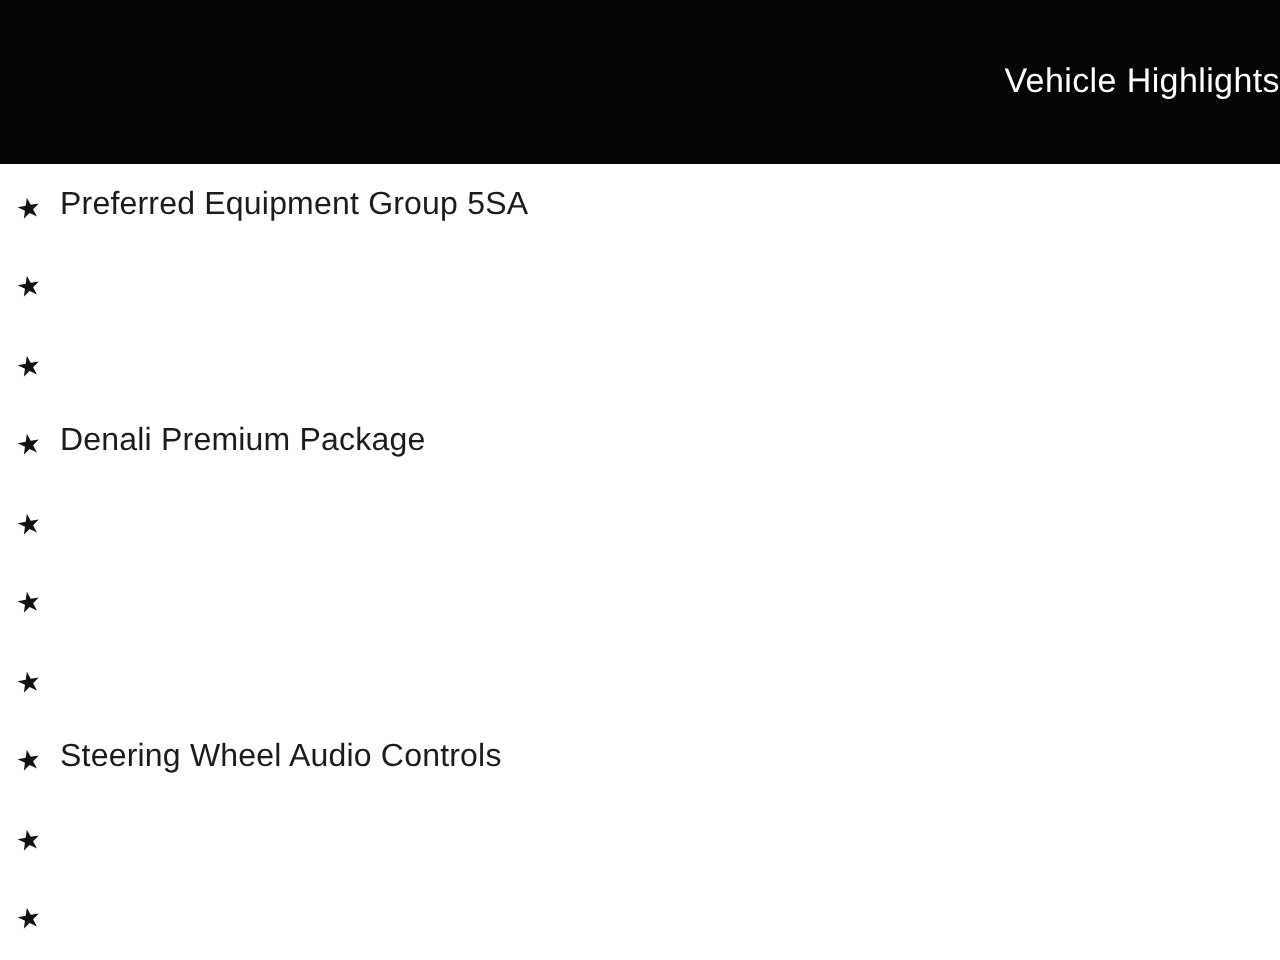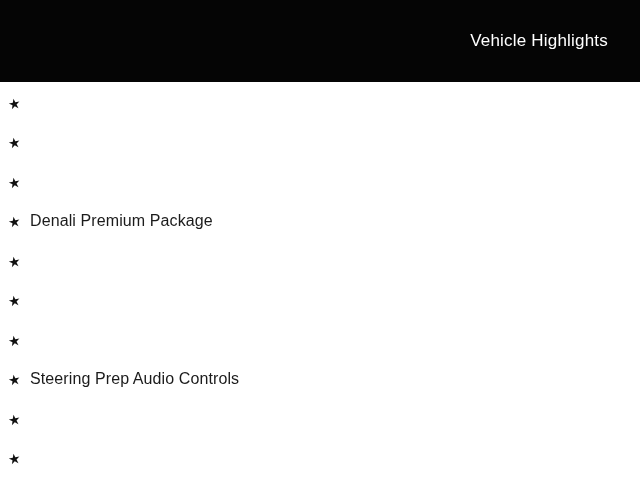--- a/index.html
+++ b/index.html
@@ -14,21 +14,20 @@
     overflow: hidden;
   }
   .header {
     box-sizing: border-box;
     width: 640px;
     height: 82px;
     background: #050505;
     display: flex;
     align-items: center;
     justify-content: flex-end;
-    padding-right: 32px;
   }
   .header-title {
     color: #ffffff;
     font-size: 17px;
     letter-spacing: 0.2px;
     font-weight: 400;
   }
   .highlights-list {
     padding: 1px 0 0 8px;
   }
@@ -56,20 +55,21 @@
 </head>
 <body>
 
 <div class="header">
   <span class="header-title">Vehicle Highlights</span>
 </div>
 
 <div class="highlights-list">
   <div class="highlight-row">
     <span class="star">★</span>
+    <span class="item-label">Preferred Equipment Group 5SA</span>
   </div>
   <div class="highlight-row">
     <span class="star">★</span>
   </div>
   <div class="highlight-row">
     <span class="star">★</span>
   </div>
   <div class="highlight-row">
     <span class="star">★</span>
     <span class="item-label">Denali Premium Package</span>
@@ -78,21 +78,21 @@
     <span class="star">★</span>
   </div>
   <div class="highlight-row">
     <span class="star">★</span>
   </div>
   <div class="highlight-row">
     <span class="star">★</span>
   </div>
   <div class="highlight-row">
     <span class="star">★</span>
-    <span class="item-label">Steering Prep Audio Controls</span>
+    <span class="item-label">Steering Wheel Audio Controls</span>
   </div>
   <div class="highlight-row">
     <span class="star">★</span>
   </div>
   <div class="highlight-row">
     <span class="star">★</span>
   </div>
 </div>
 
 </body></html>

